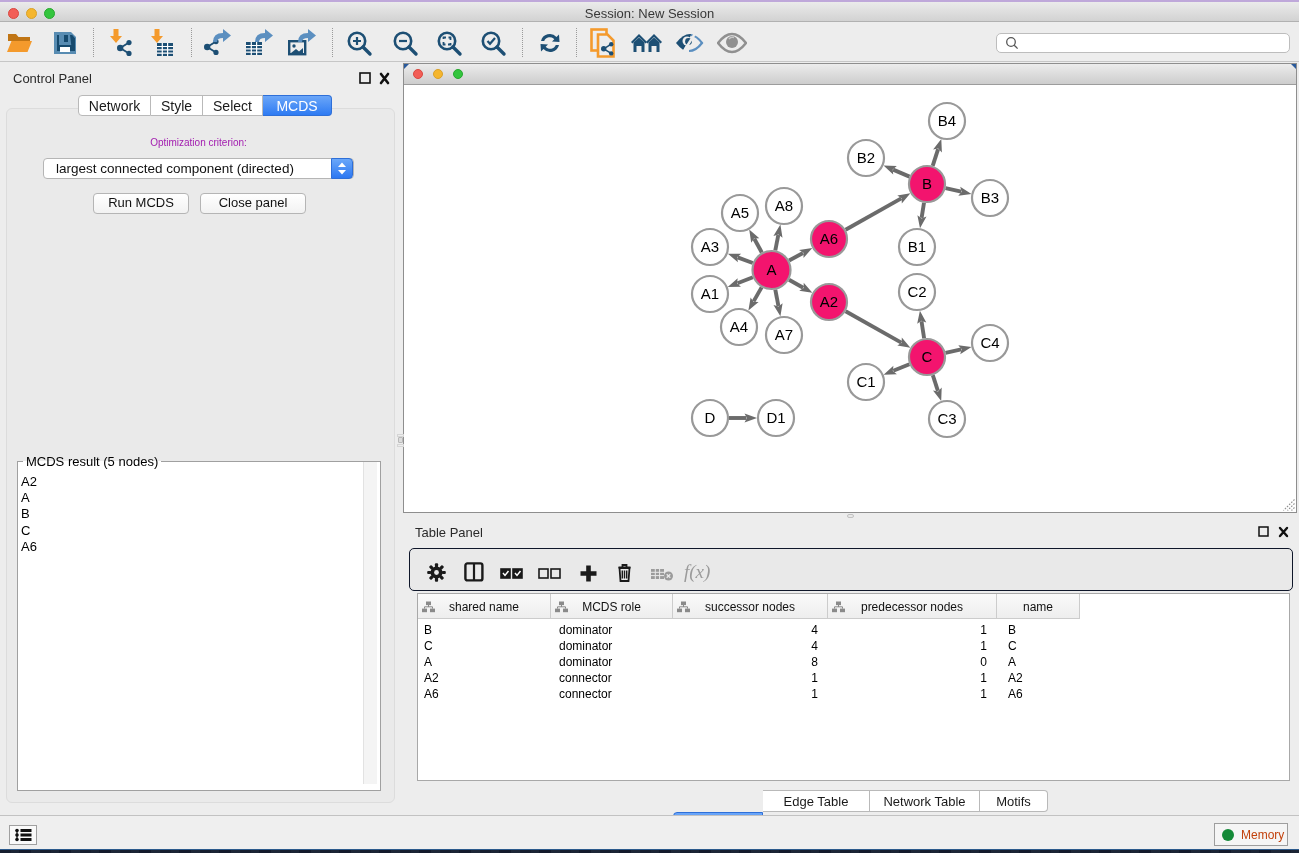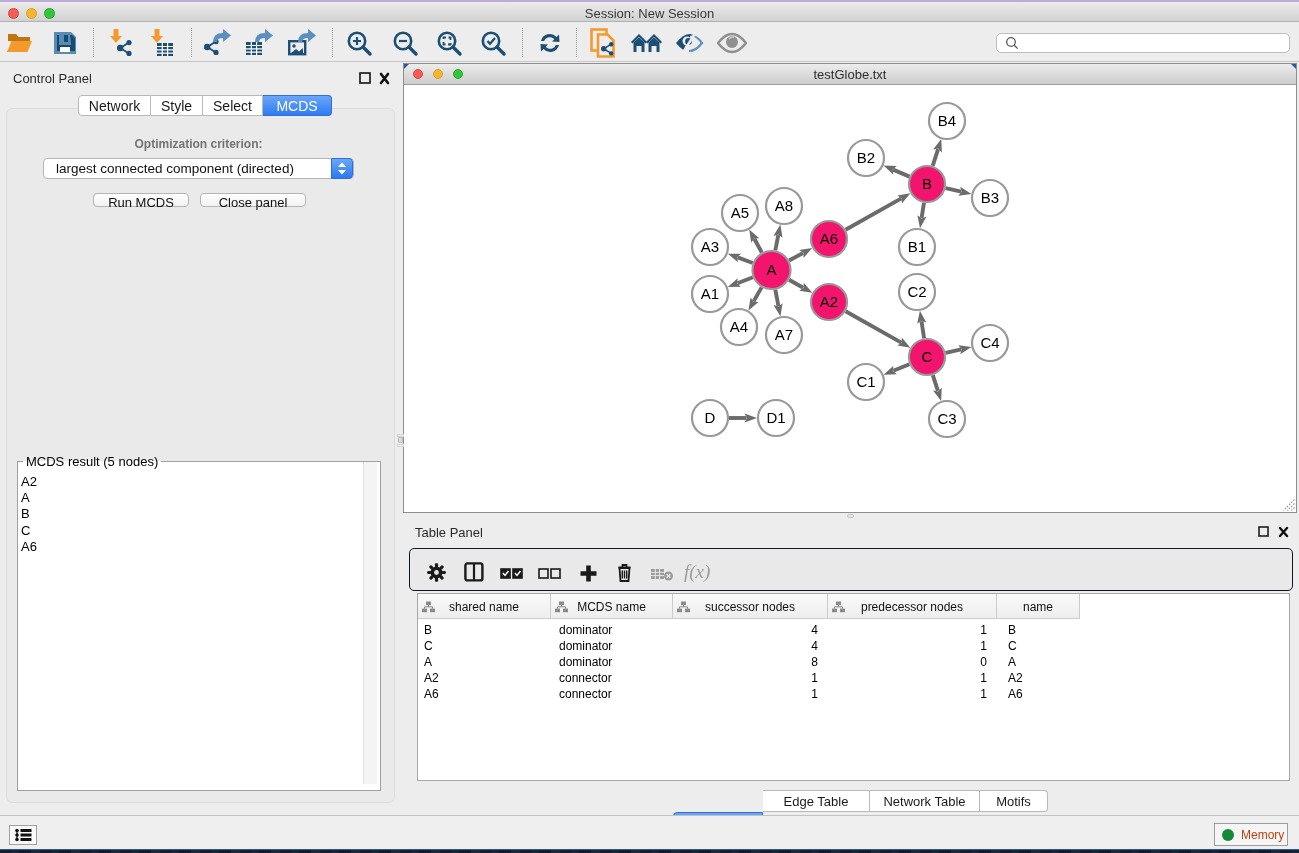--- a/index.html
+++ b/index.html
@@ -24,26 +24,26 @@
 #mainbg { left:0; top:62px; width:1299px; height:753px; background:#ededed; }
 
 #cp-title { left:13px; top:71px; font-size:13px; color:#2a2a2a; }
 #cp-panel { left:6px; top:108px; width:389px; height:695px; background:#eaeaea; border:1px solid #dcdcdc; border-radius:6px; }
 .tabrow { position:absolute; top:95px; left:78px; height:21px; display:flex; }
 .tab { height:21px; line-height:20px; font-size:14px; color:#1a1a1a; background:#fff;
   border:1px solid #b9b9b9; border-left:none; text-align:center; }
 .tab.first { border-left:1px solid #b9b9b9; border-radius:4px 0 0 4px; }
 .tab.last { border-radius:0 4px 4px 0; }
 .tab.sel { background:linear-gradient(#6ba6f8,#2e7bf3); color:#fff; border-color:#2e6fd8; }
-#opt-label { left:43px; top:137px; width:311px; text-align:center; font-size:12px; color:#737373;font-weight:bold; }
+#opt-label { left:43px; top:137px; width:311px; text-align:center; font-size:10px; color:#a21caf; }
 #dropdown { left:43px; top:158px; width:311px; height:21px; background:#fff; border:1px solid #b5b5b5; border-radius:4px; }
 #dropdown .dtext { position:absolute; left:12px; top:2px; font-size:13.5px; color:#111; }
 #dropdown .stepper { position:absolute; right:0; top:-1px; width:22px; height:21px; border-radius:0 4px 4px 0;
   background:linear-gradient(#6aa7f9,#2c78f2); border:1px solid #2e6fd8; }
-.btn { position:absolute; height:14px; background:linear-gradient(#ffffff,#f2f2f2); border:1px solid #b5b5b5; border-radius:4px;
+.btn { position:absolute; height:21px; background:linear-gradient(#ffffff,#f2f2f2); border:1px solid #b5b5b5; border-radius:4px;
   font-size:13px; color:#111; text-align:center; line-height:17px; }
 #btn-run { left:93px; top:193px; width:96px; }
 #btn-close { left:200px; top:193px; width:106px; }
 
 #mcds-box { left:17px; top:461px; width:364px; height:330px; background:#fff; border:1px solid #a0a0a0; }
 #mcds-label { left:23px; top:454px; height:15px; font-size:13px; color:#000; padding:0 3px; background:linear-gradient(#eaeaea 7.5px,#ffffff 7.5px); }
 #mcds-list { left:21px; top:474px; font-size:13px; color:#000; line-height:16.2px; }
 #mcds-scroll { left:363px; top:462px; width:14px; height:322px; background:#f4f4f4; border-left:1px solid #e2e2e2; }
 
 #netwin { left:403px; top:63px; width:894px; height:450px; border:1px solid #8e8e8e; background:#fff; }
@@ -238,21 +238,20 @@
   </div>
 </div>
 <div id="btn-run" class="btn">Run MCDS</div>
 <div id="btn-close" class="btn">Close panel</div>
 <div id="mcds-box" class="abs"></div>
 <div id="mcds-scroll" class="abs"></div>
 <div id="mcds-label" class="abs">MCDS result (5 nodes)</div>
 <div id="mcds-list" class="abs">A2<br>A<br>B<br>C<br>A6</div>
 <div id="netwin" class="abs">
   <div id="net-titlebar">
-    <div class="title">testGlobe.txt</div>
     <div id="ntl-r" class="ntl"></div>
       <div id="ntl-y" class="ntl"></div>
       <div id="ntl-g" class="ntl"></div>
   </div>
   <div id="net-canvas">
 <svg width="892" height="423" viewBox="0 0 892 423" style="position:absolute;left:0;top:0">
 <line x1="348.9" y1="191.3" x2="333.5" y2="197.3" stroke="#6b6b6b" stroke-width="3.9"></line>
 <polygon points="323.7,201.1 333.7,192.3 333.0,197.5 337.0,200.8" fill="#6b6b6b"></polygon>
 <line x1="348.8" y1="177.0" x2="333.6" y2="171.3" stroke="#6b6b6b" stroke-width="3.9"></line>
 <polygon points="323.8,167.7 337.1,167.7 333.2,171.2 333.9,176.3" fill="#6b6b6b"></polygon>
@@ -393,21 +392,21 @@
       <circle cx="18.5" cy="9" r="4.5" fill="#9b9b9b"></circle>
       <path d="M16.7 7.2 l3.6 3.6 M20.3 7.2 l-3.6 3.6" stroke="#e9e9e9" stroke-width="1.3"></path>
     </svg>
 <div style="position:absolute;left:274px;top:12px;font-family:'Liberation Serif',serif;font-style:italic;font-size:19px;color:#9b9b9b">f(x)</div>
 </div>
 <div id="tbl" class="abs">
   <div class="hrow" style="left:0px;width:133px">
       <div class="htext">shared name</div>
     </div>
 <div class="hrow" style="left:133px;width:122px">
-      <div class="htext">MCDS name</div>
+      <div class="htext">MCDS role</div>
     </div>
 <div class="hrow" style="left:255px;width:155px">
       <div class="htext">successor nodes</div>
     </div>
 <div class="hrow" style="left:410px;width:169px">
       <div class="htext">predecessor nodes</div>
     </div>
 <div class="hrow" style="left:579px;width:83px">
       <div class="htext">name</div>
     </div>

